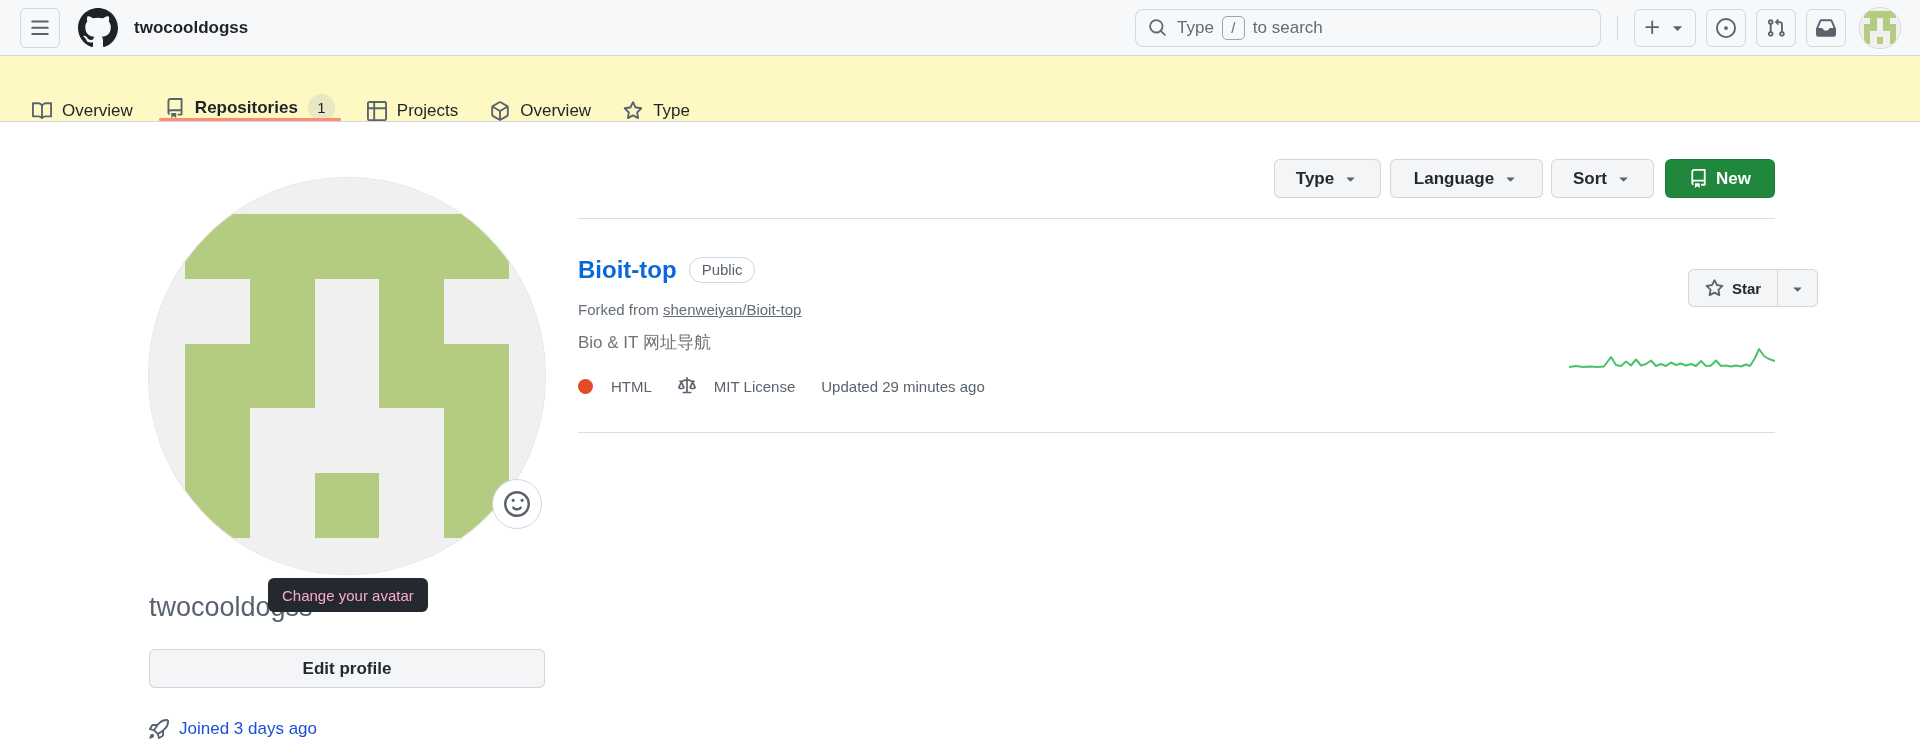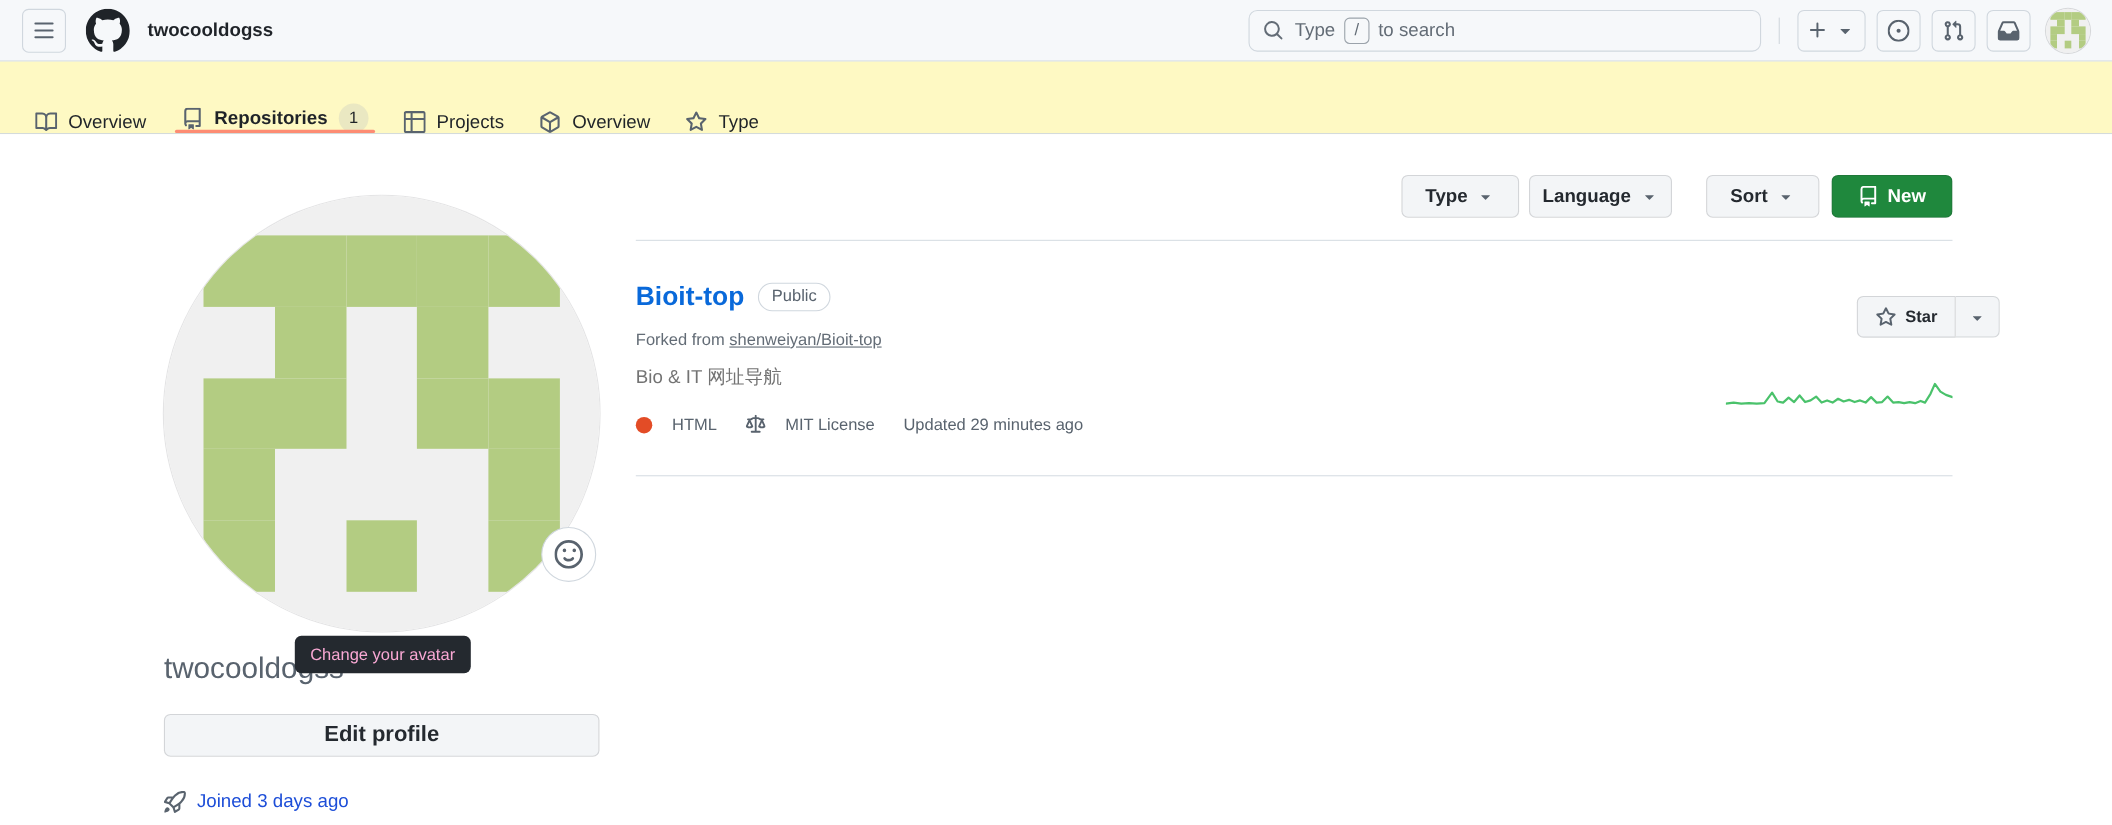--- a/index.html
+++ b/index.html
@@ -84,21 +84,21 @@
     position:absolute; left:268px; top:456px; height:34px; background:#24292f; color:#f9a8d4;
     border-radius:6px; font-size:15px; display:flex; align-items:center; padding:0 14px;
     white-space:nowrap; z-index:5;
   }
   .vcard-username {
     position:absolute; left:149px; top:470px; font-size:27px; font-weight:300; color:#59636e;
   }
   .edit-profile-btn {
     position:absolute; left:149px; top:527px; width:396px; height:39px;
     background:#f3f5f7; border:1px solid rgba(31,35,40,0.15); border-radius:6px;
-    font-size:20px; font-weight:600; color:#24292f; cursor:pointer; font-family:inherit;
+    font-size:17px; font-weight:600; color:#24292f; cursor:pointer; font-family:inherit;
   }
   .joined-row {
     position:absolute; left:149px; top:597px; display:flex; align-items:center; gap:10px;
     font-size:17px; color:#1d4ed8;
   }
   .joined-row .rk { color:#59636e; }
 
   
   .find-input {
     position:absolute; left:578px; top:37px; width:684px; height:39px;
@@ -107,21 +107,21 @@
   }
   .find-input::placeholder { color:#6e7781; opacity:1; }
   .btn {
     display:inline-flex; align-items:center; justify-content:center; gap:8px;
     background:#f3f5f7; border:1px solid rgba(31,35,40,0.15); border-radius:6px;
     font-size:17px; font-weight:600; color:#24292f; cursor:pointer; font-family:inherit;
   }
   .btn .caret { color:#59636e; }
   .filter-btn { position:absolute; top:37px; height:39px; }
   .btn-type { left:1274px; width:107px; }
-  .btn-language { left:1390px; width:130px; }
+  .btn-language { left:1390px; width:153px; }
   .btn-sort { left:1551px; width:103px; }
   .btn-new {
     position:absolute; left:1665px; top:37px; width:110px; height:39px;
     background:var(--primary-green,#1f883d); border:1px solid rgba(31,35,40,0.15);
     color:#fff;
   }
   .btn-new .caret, .btn-new svg { color:#fff; }
   .rule { position:absolute; left:578px; width:1197px; height:1px; background:#d8dee4; }
   .rule-top { top:96px; }
   .rule-bottom { top:310px; }

